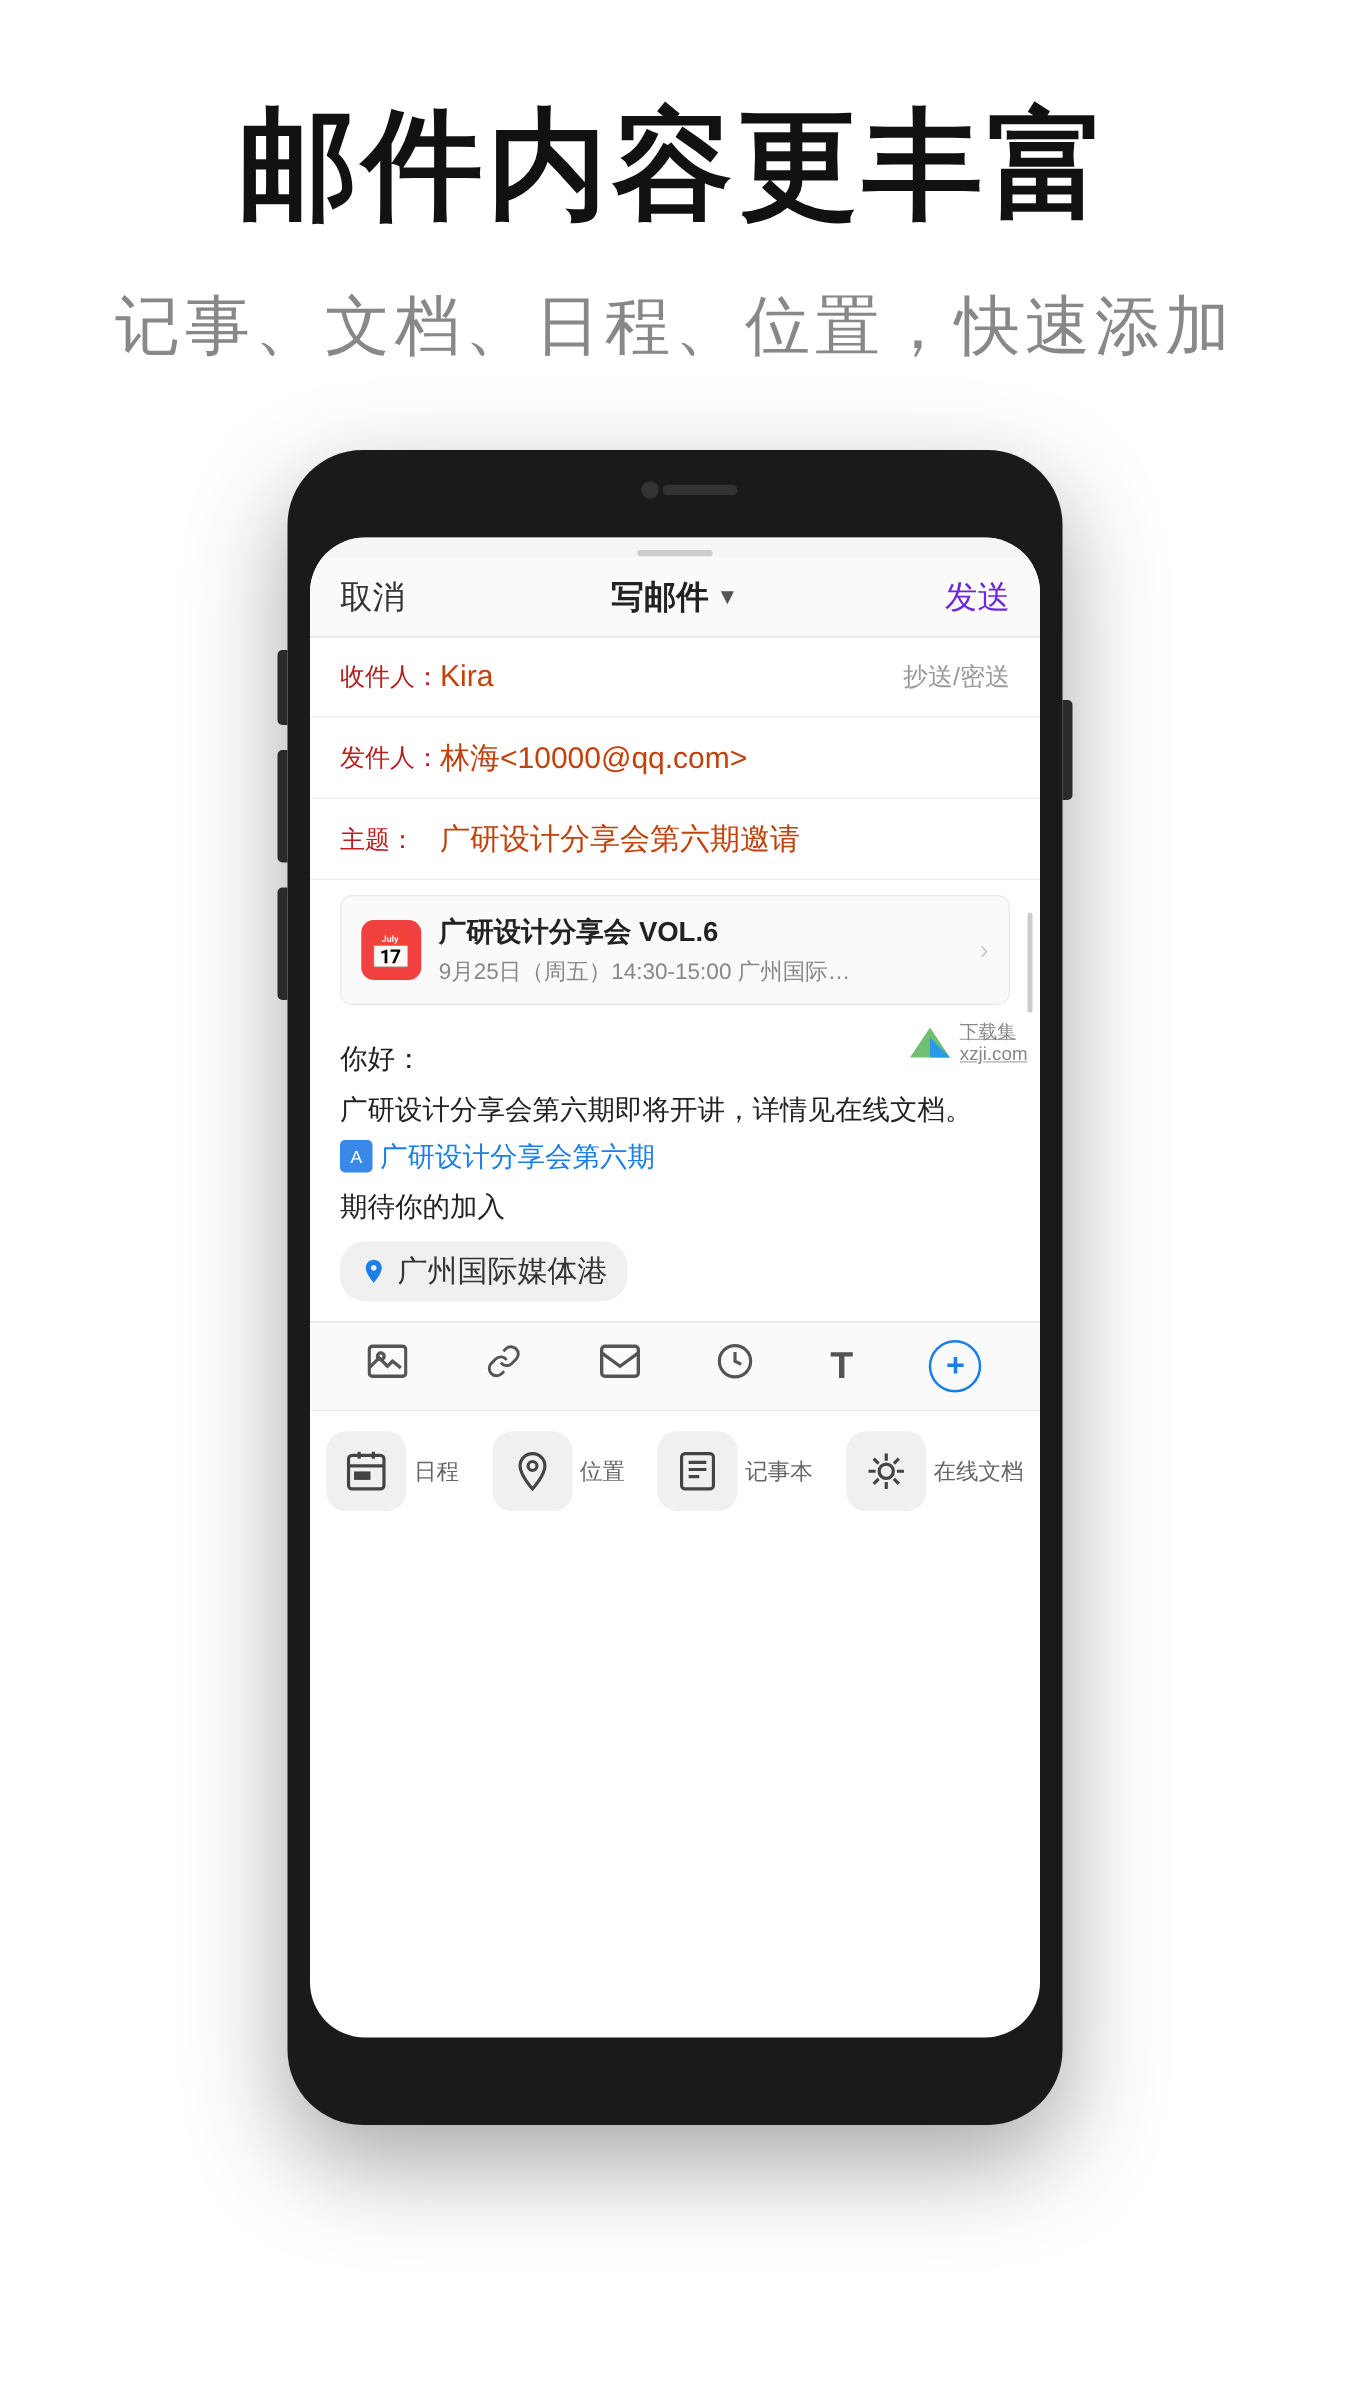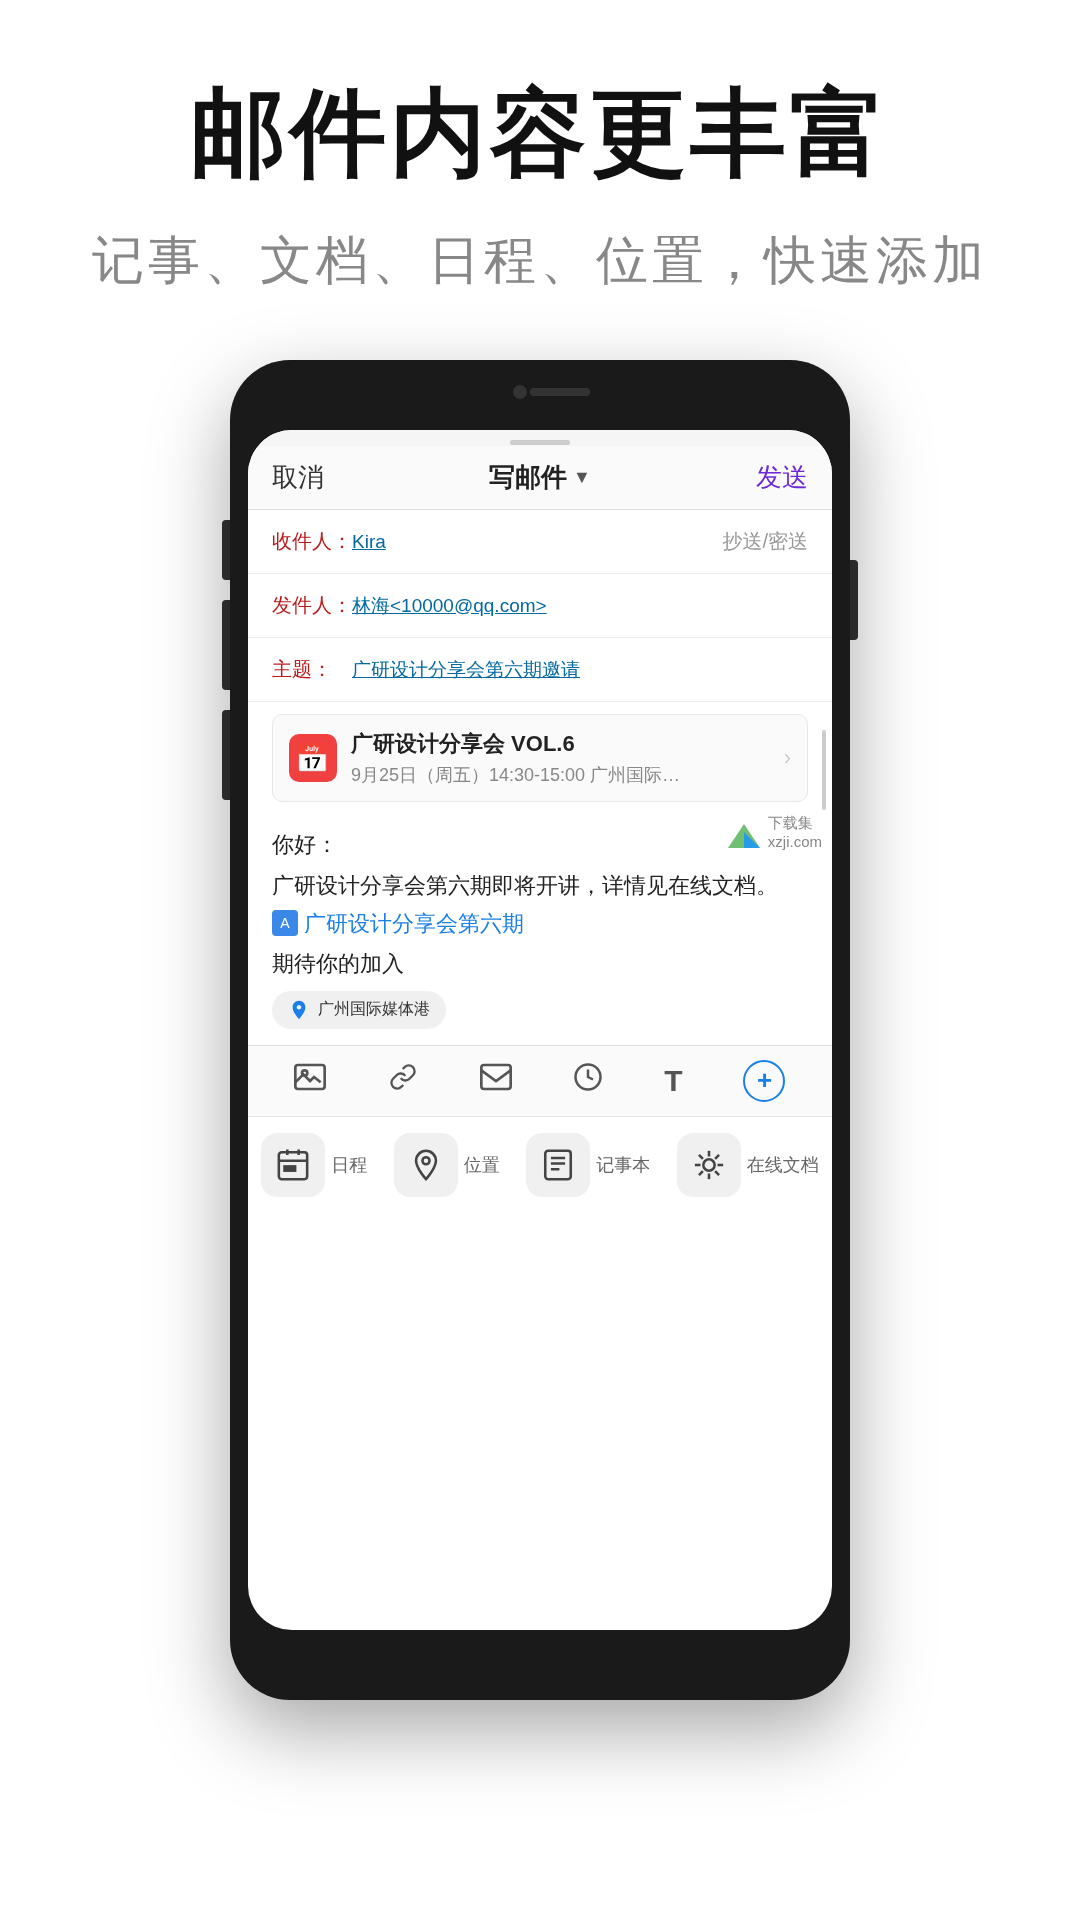--- a/index.html
+++ b/index.html
@@ -234,24 +234,23 @@
       padding: 16px 24px;
       border-bottom: 1px solid #eeeeee;
       min-height: 64px;
     }
     .field-label {
       font-size: 20px;
       color: #b91c1c;
       min-width: 80px;
     }
     .field-value {
-      font-size: 19px;
-      color: #0369a1;
+      font-size: 24px;
+      color: #c2410c;
       flex: 1;
-      text-decoration: underline;
     }
     .field-action {
       font-size: 20px;
       color: #999999;
     }
 
     
     .event-card {
       margin: 12px 24px;
       border: 1px solid #e8e8e8;
@@ -299,22 +298,23 @@
       padding: 16px 24px;
       position: relative;
     }
     .watermark {
       position: absolute;
       top: 0;
       right: 10px;
       font-size: 14px;
       color: #aaa;
       display: flex;
-      align-items: flex-end;
+      align-items: center;
       gap: 4px;
+      text-decoration: underline;
     }
     .body-greeting {
       font-size: 22px;
       color: #222222;
       margin-bottom: 8px;
     }
     .body-content {
       font-size: 22px;
       color: #222222;
       line-height: 1.6;
@@ -348,21 +348,21 @@
     }
     .location-pill {
       display: inline-flex;
       align-items: center;
       gap: 8px;
       background: #f0f0f0;
       border-radius: 20px;
       padding: 8px 16px;
     }
     .location-text {
-      font-size: 16px;
+      font-size: 24px;
       color: #333333;
     }
 
     
     .toolbar {
       display: flex;
       align-items: center;
       justify-content: space-around;
       padding: 14px 16px;
       border-top: 1px solid #e0e0e0;

